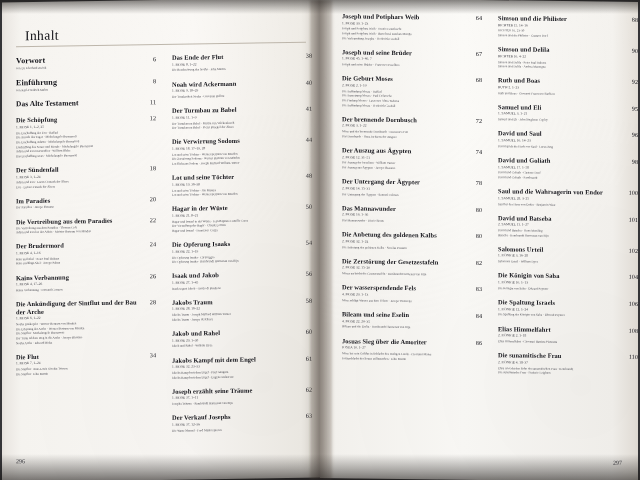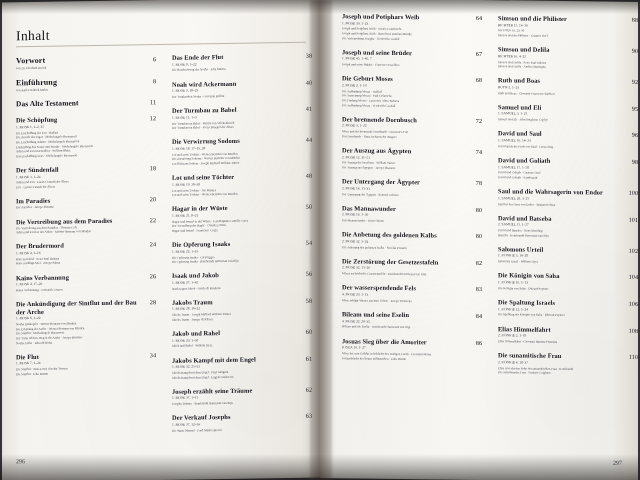--- a/index.html
+++ b/index.html
@@ -32,21 +32,21 @@
     position:absolute;top:0;bottom:0;left:310px;width:22px;
     background:linear-gradient(to right,rgba(120,108,96,.30),rgba(60,52,46,.42) 45%,rgba(120,108,96,.26));
     filter:blur(1.2px);
   }
 
   
   .content{position:absolute;inset:0;color:#17171c;}
   .cols{position:absolute;display:flex;}
 
   .toc-title{
-    font-size:13.5px;letter-spacing:.4px;color:#101015;
+    font-size:13.5px;letter-spacing:.4px;color:#101015;text-align:center;
   }
 
   .col{width:140px;}
   .col + .col{margin-left:16px;}
 
   .entry{position:relative;margin-bottom:7.5px;}
   .entry .row{display:flex;align-items:baseline;}
   .entry .title{
     font-size:6.4px;font-weight:bold;color:#14141a;line-height:1.15;
     letter-spacing:.1px;flex:1;padding-right:6px;

